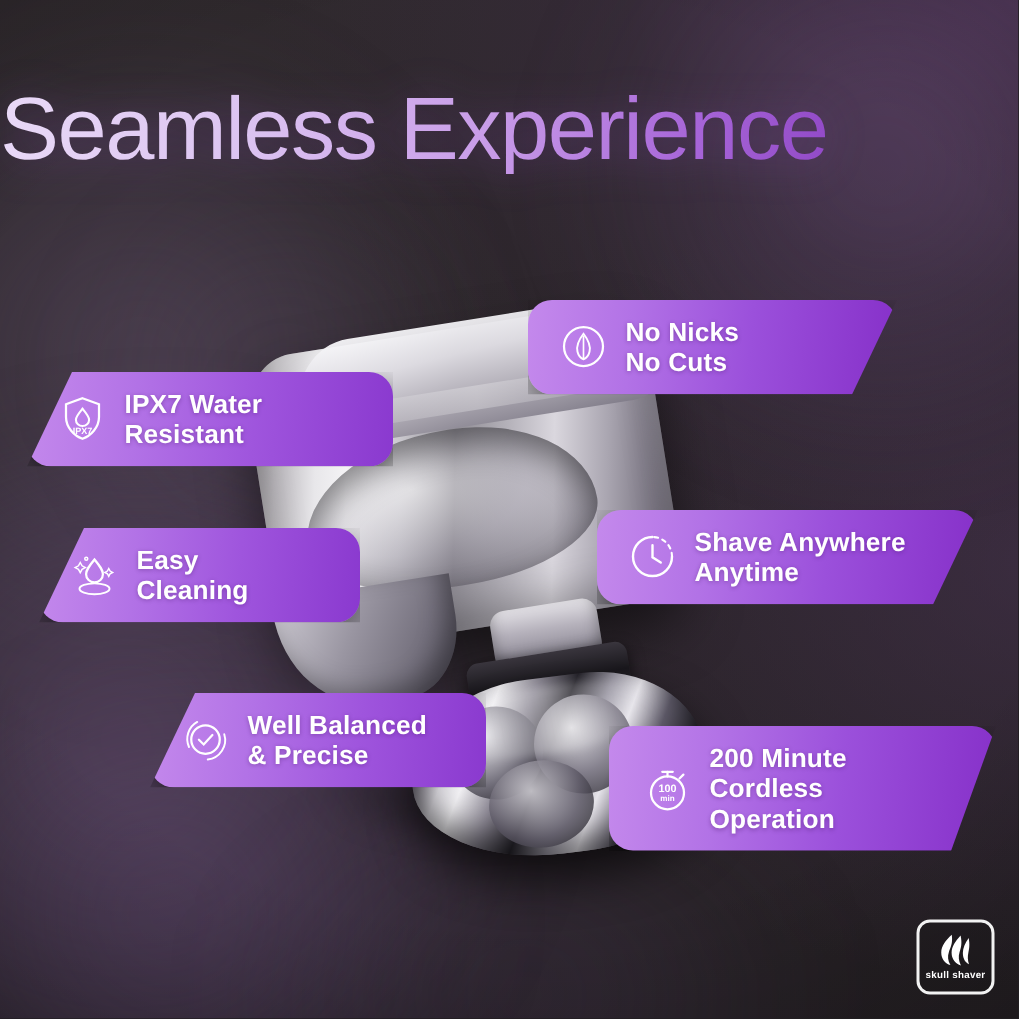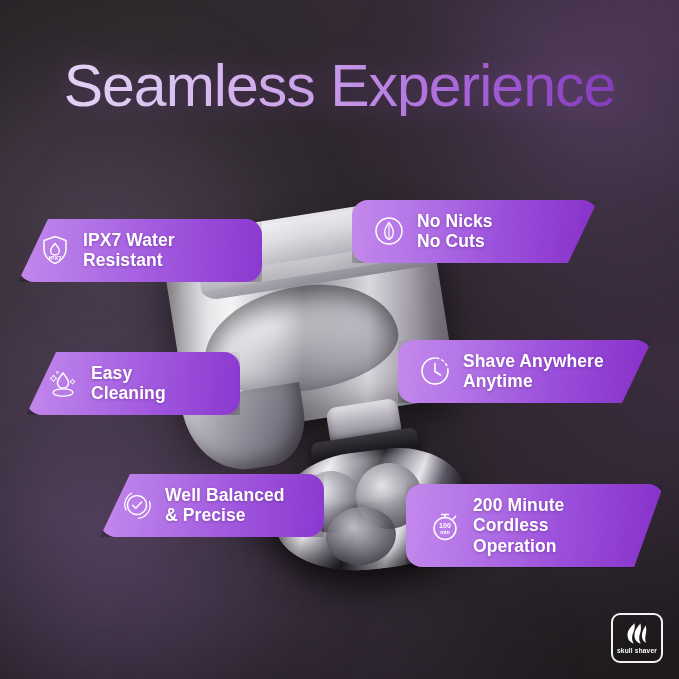--- a/index.html
+++ b/index.html
@@ -22,21 +22,21 @@
   .s1{left:-120px;top:30px;width:430px;height:420px;background:radial-gradient(circle at 50% 50%,rgba(150,120,170,.30),rgba(120,95,140,.10) 55%,rgba(0,0,0,0) 72%);}
   .s2{left:-150px;top:300px;width:520px;height:430px;background:radial-gradient(circle at 45% 45%,rgba(130,98,152,.42),rgba(104,78,126,.16) 55%,rgba(0,0,0,0) 73%);}
   .s3{left:-60px;top:460px;width:430px;height:300px;background:radial-gradient(circle at 40% 50%,rgba(112,84,134,.34),rgba(0,0,0,0) 70%);}
   .s4{left:120px;top:560px;width:460px;height:260px;background:radial-gradient(circle at 50% 40%,rgba(96,72,116,.22),rgba(0,0,0,0) 72%);}
   .s5{right:-140px;top:-80px;width:460px;height:380px;background:radial-gradient(circle at 50% 50%,rgba(120,88,140,.30),rgba(0,0,0,0) 70%);}
   .s6{left:40px;top:120px;width:300px;height:260px;background:radial-gradient(circle at 50% 50%,rgba(90,76,98,.22),rgba(0,0,0,0) 70%);}
   .vig{position:absolute;inset:0;background:radial-gradient(115% 95% at 50% 45%,rgba(0,0,0,0) 48%,rgba(0,0,0,.42) 100%);}
 
   
   .headline{
-    position:absolute;left:0;right:0;top:57px;text-align:center;
+    position:absolute;left:0;right:0;top:57px;
     font-size:59px;line-height:1;font-weight:400;letter-spacing:-1px;
     background:linear-gradient(95deg,#e8d7f6 0%,#ddc6f2 26%,#c79ae8 50%,#a濃 50%,#9b57cf 72%,#7d35b4 88%,#6c2aa2 100%);
     background:linear-gradient(95deg,#e9d9f7 0%,#dcc4f1 24%,#c89ce8 48%,#a765d8 68%,#8e45c4 84%,#7331ab 100%);
     -webkit-background-clip:text;background-clip:text;color:transparent;
     filter:drop-shadow(0 2px 14px rgba(150,80,200,.35));
   }
 
   
   .product{position:absolute;left:150px;top:195px;width:340px;height:370px;}
   .shadowpool{
@@ -122,25 +122,25 @@
     clip-path:polygon(0 0, 100% 0, calc(100% - 30px) 100%, 0 100%);
     border-radius:16px 16px 0 16px;
     justify-content:flex-start;
   }
   .badge .txt{font-size:17.5px;line-height:1.17;font-weight:700;letter-spacing:.1px;
     text-shadow:0 1px 3px rgba(60,15,90,.35);white-space:pre-line;}
   .badge .ico{flex:0 0 auto;width:34px;height:34px;display:block;}
   .badge .ico svg{width:34px;height:34px;display:block;}
 
   
-  #b-ipx7  {left:18px;  top:219px; width:244px;align-items:center;}
+  #b-ipx7  {left:18px;  top:248px; width:244px;align-items:center;}
   #b-nicks {left:352px; top:200px; width:246px;}
   #b-easy  {left:26px;  top:352px; width:214px;}
   #b-shave {left:398px; top:340px; width:254px;}
-  #b-well  {left:100px; top:462px; width:224px;margin-top:12px;}
+  #b-well  {left:100px; top:462px; width:224px;}
   #b-100   {left:406px; top:484px; width:258px;padding-left:22px;}
 
   
   .logo{
     position:absolute;right:16px;bottom:16px;width:52px;height:50px;
     border:2px solid #f2f2f2;border-radius:9px;
     display:flex;flex-direction:column;align-items:center;justify-content:center;gap:1px;
     background:rgba(20,18,20,.25);
   }
   .logo .mark{width:28px;height:24px;display:block;}

